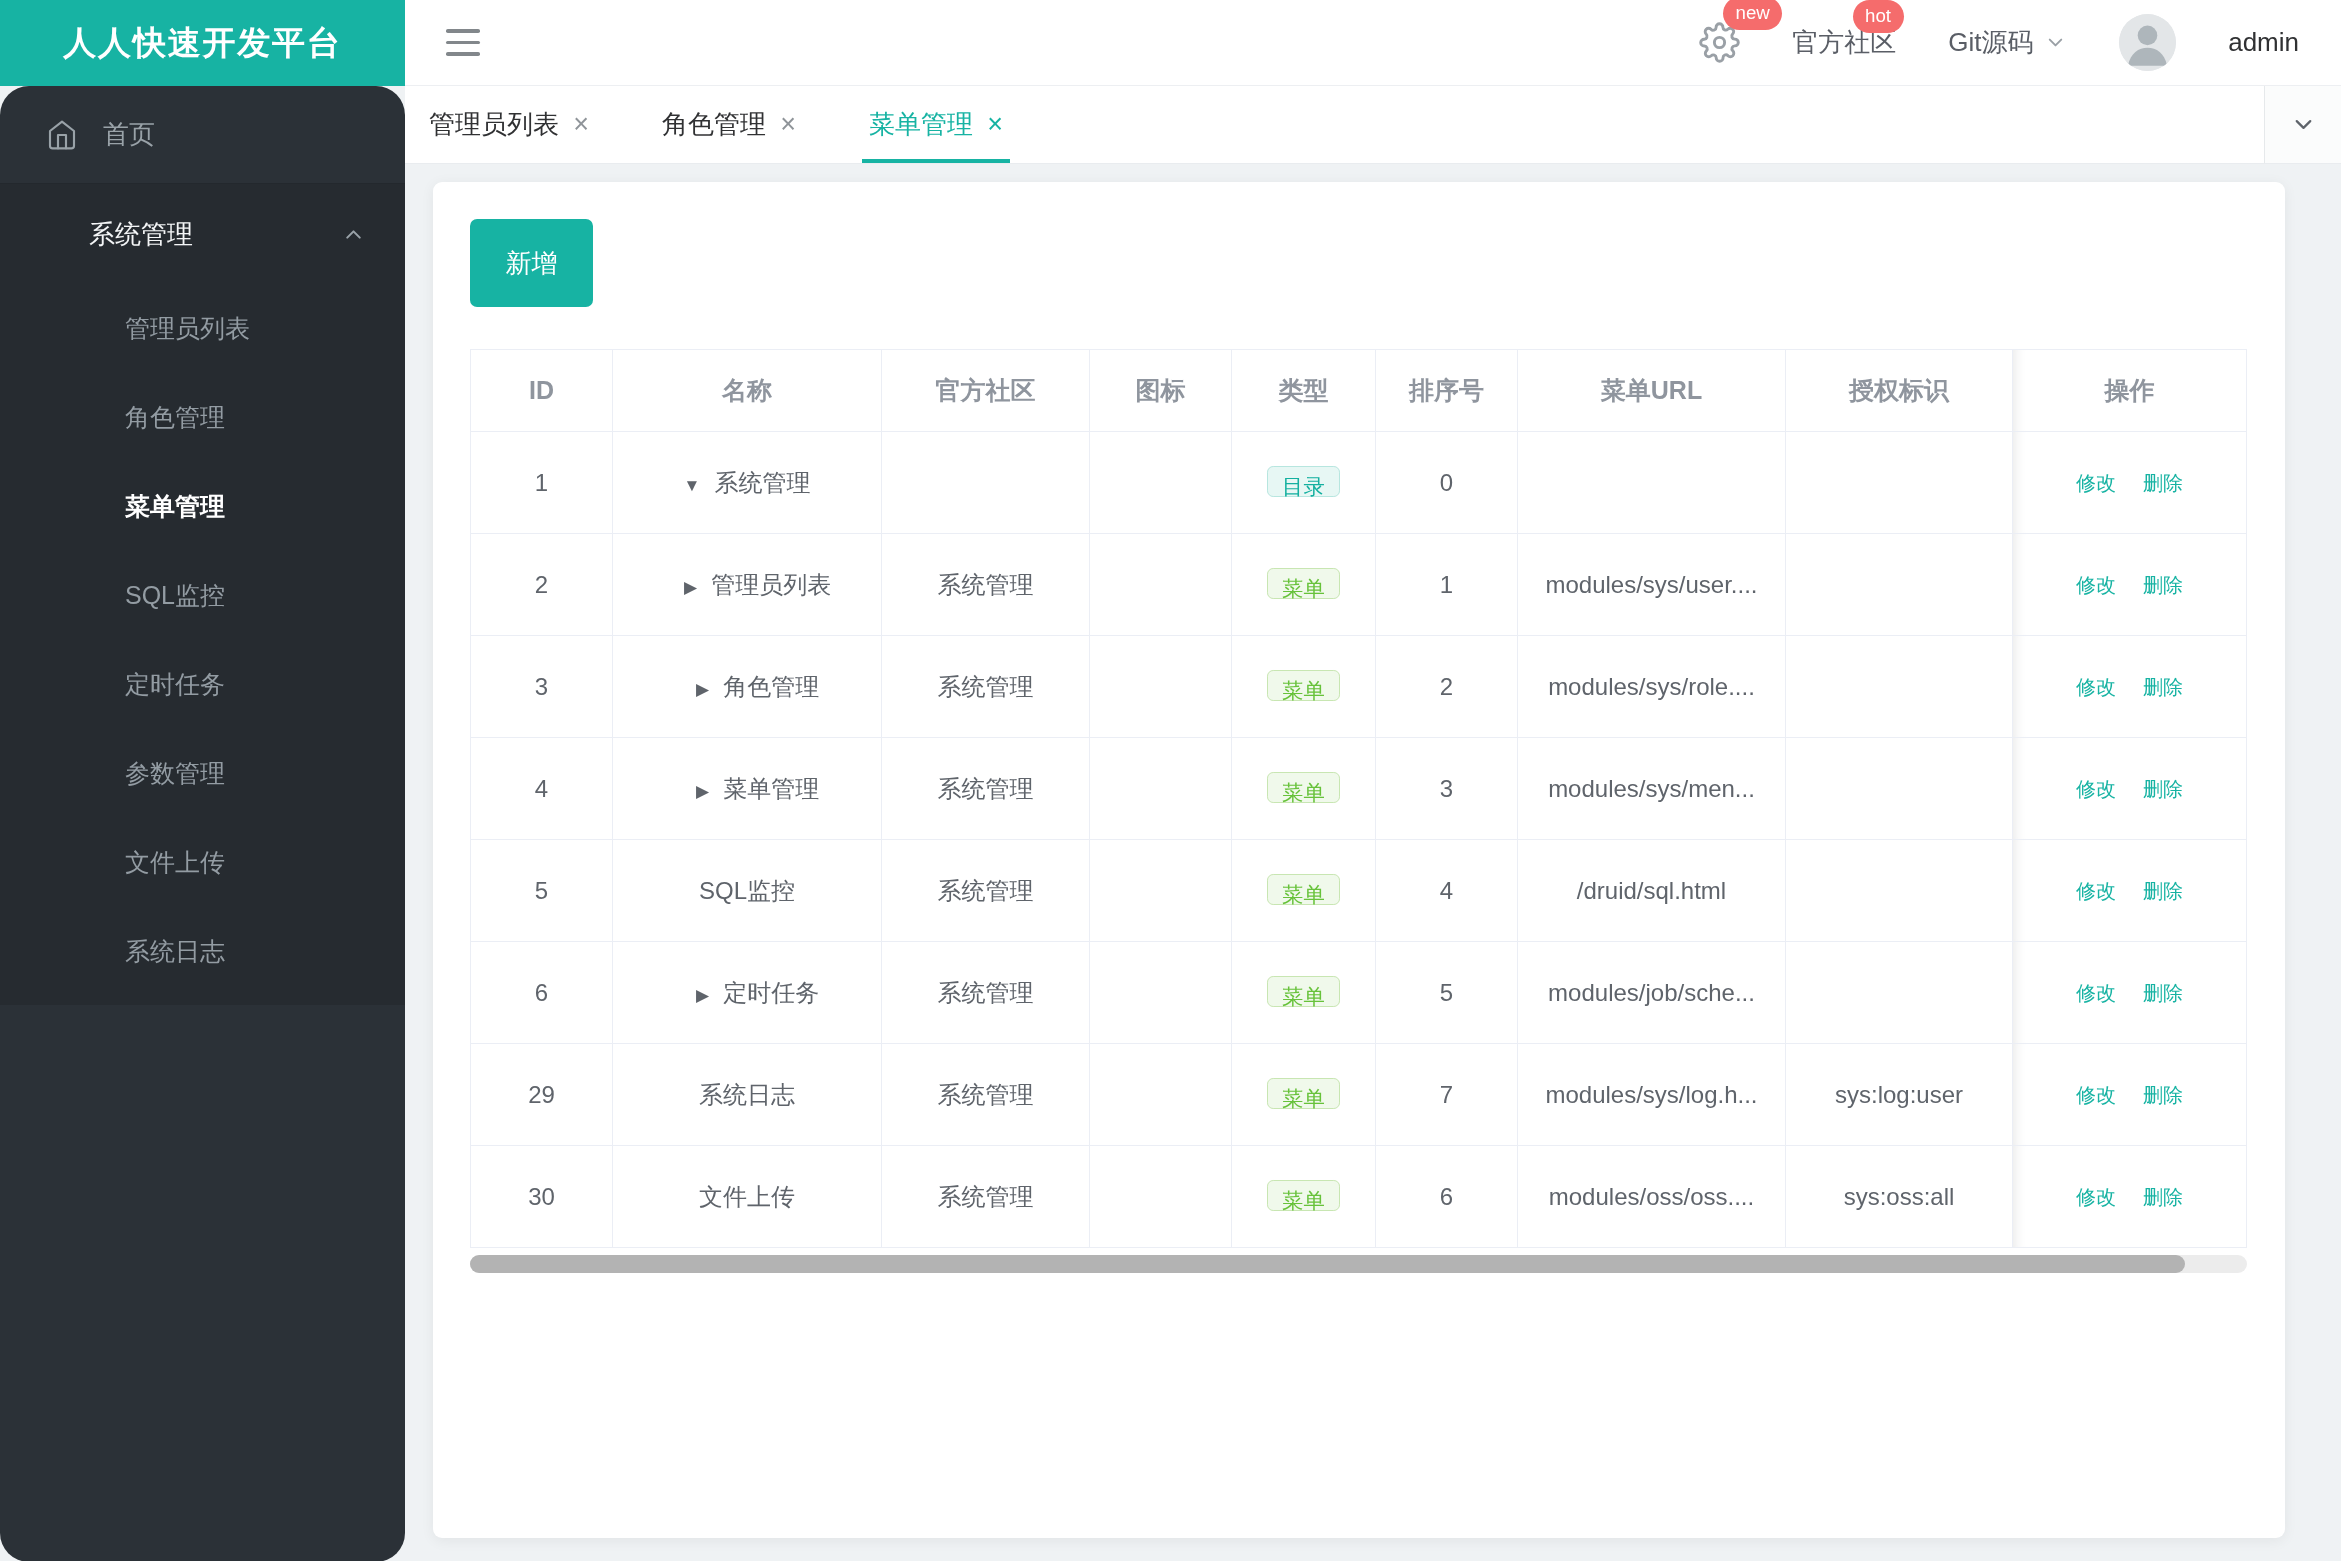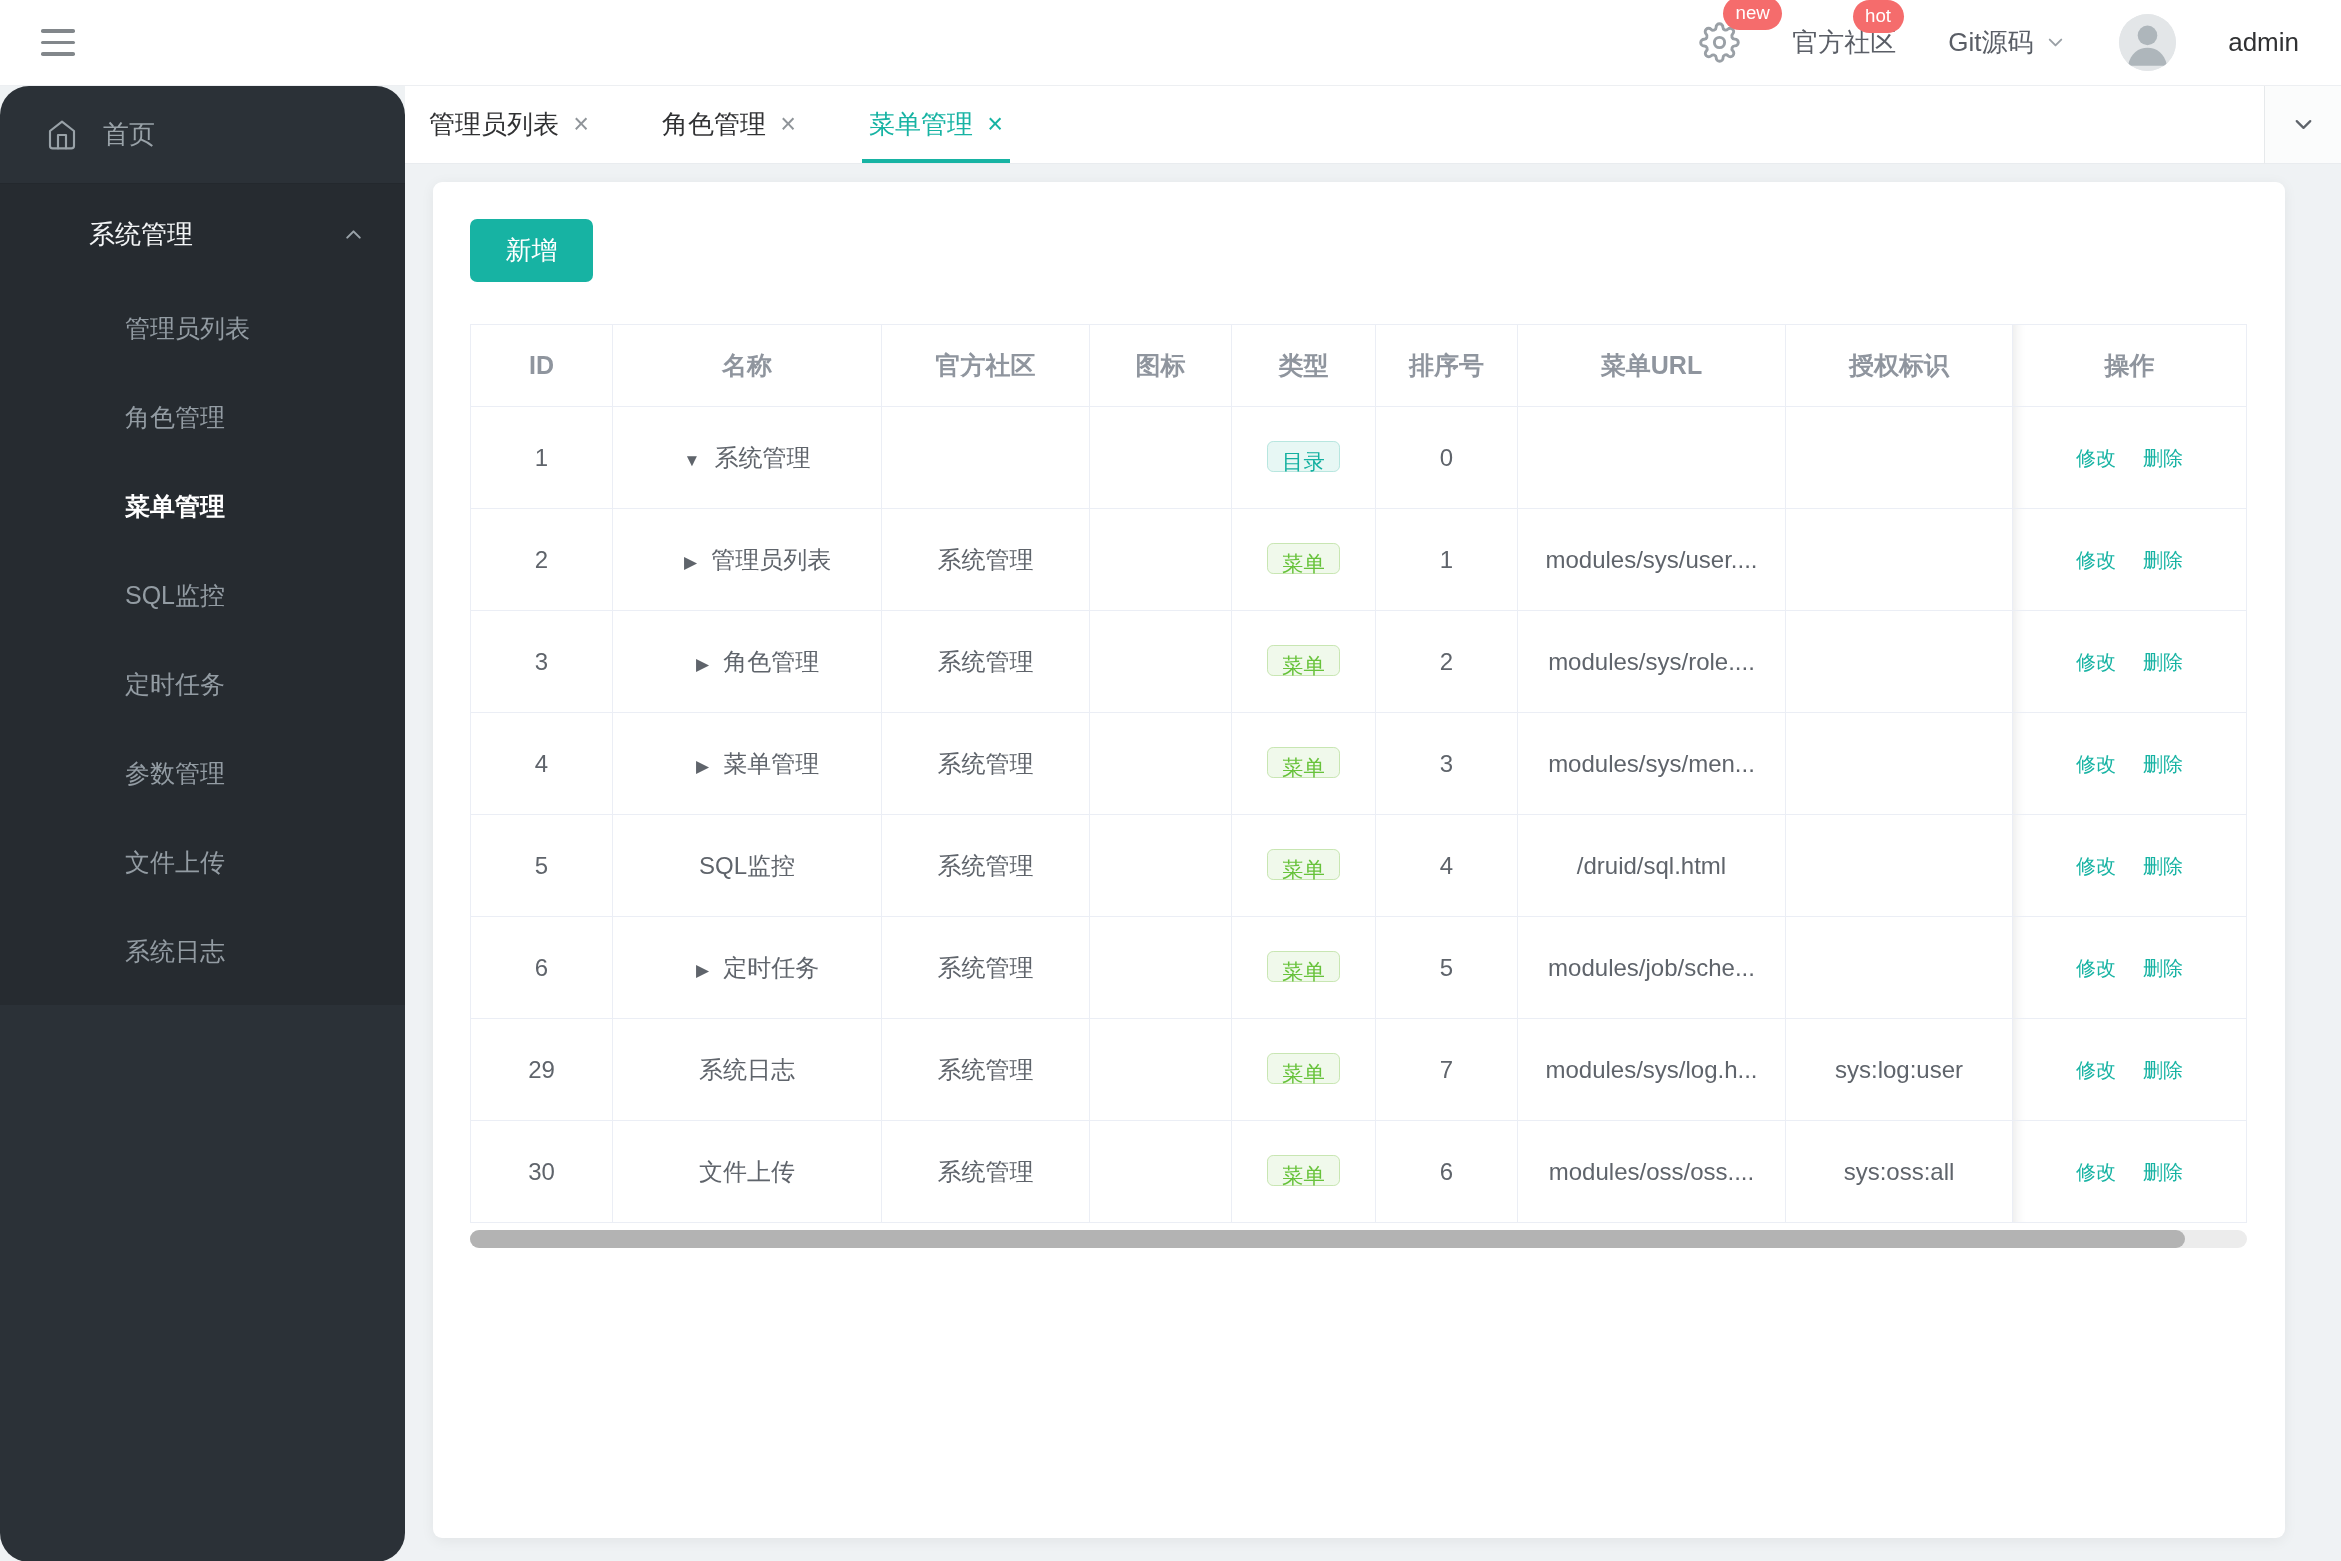--- a/index.html
+++ b/index.html
@@ -73,21 +73,21 @@
     background:#fbfcfc; display:flex; align-items:center; justify-content:center; cursor:pointer;
   }
 
   .content { flex:1; padding:18px 57px 24px 28px; min-height:0; }
   .card {
     background:#fff; border-radius:9px; height:100%; width:100%;
     box-shadow:0 2.7px 14.2px rgba(0,0,0,0.06); padding:37px 37px;
   }
   .add-btn {
     background:#17b3a3; color:#fff; border:none; border-radius:7.1px;
-    font-size:26px; width:123px; height:63px; cursor:pointer; font-family:inherit;
+    font-size:26px; width:123px; height:88px; cursor:pointer; font-family:inherit;
   }
 
   
   .table-wrap { margin-top:42px; }
   table { border-collapse:collapse; table-layout:fixed; width:1777px;border-radius:15px; }
   th,td { border:0.9px solid #ebeef5; text-align:center; vertical-align:middle; overflow:hidden; white-space:nowrap; }
   th { height:82px; color:#8f959e; font-size:25px; font-weight:bold; background:#fff; }
   td { height:102px; font-size:24px; color:#5f646b; background:#fff; }
   tr.hl td { background:#e7f6f3; }
   .op-cell { box-shadow:inset 14.2px 0 14.2px -14.2px rgba(0,0,0,0.12); }
@@ -105,20 +105,21 @@
   .hthumb { position:absolute; left:0; top:0; height:18px; width:96.5%; background:#b3b3b3; border-radius:9px; cursor:pointer; }
 
   svg.icon { display:block; }
 </style>
 </head>
 <body>
 
 <div class="page">
 
   <header class="topbar">
+    <div class="logo">人人快速开发平台</div>
     <div class="topbar-main">
       <div class="hamburger">
         <span></span>
         <span></span>
         <span></span>
       </div>
       <div class="topbar-right">
         <div class="badge-wrap">
           <svg class="icon" width="41" height="41" viewBox="0 0 24 24" fill="none" stroke="#9aa0a6" stroke-width="1.7" stroke-linecap="round" stroke-linejoin="round">
             <circle cx="12" cy="12" r="3"></circle>

